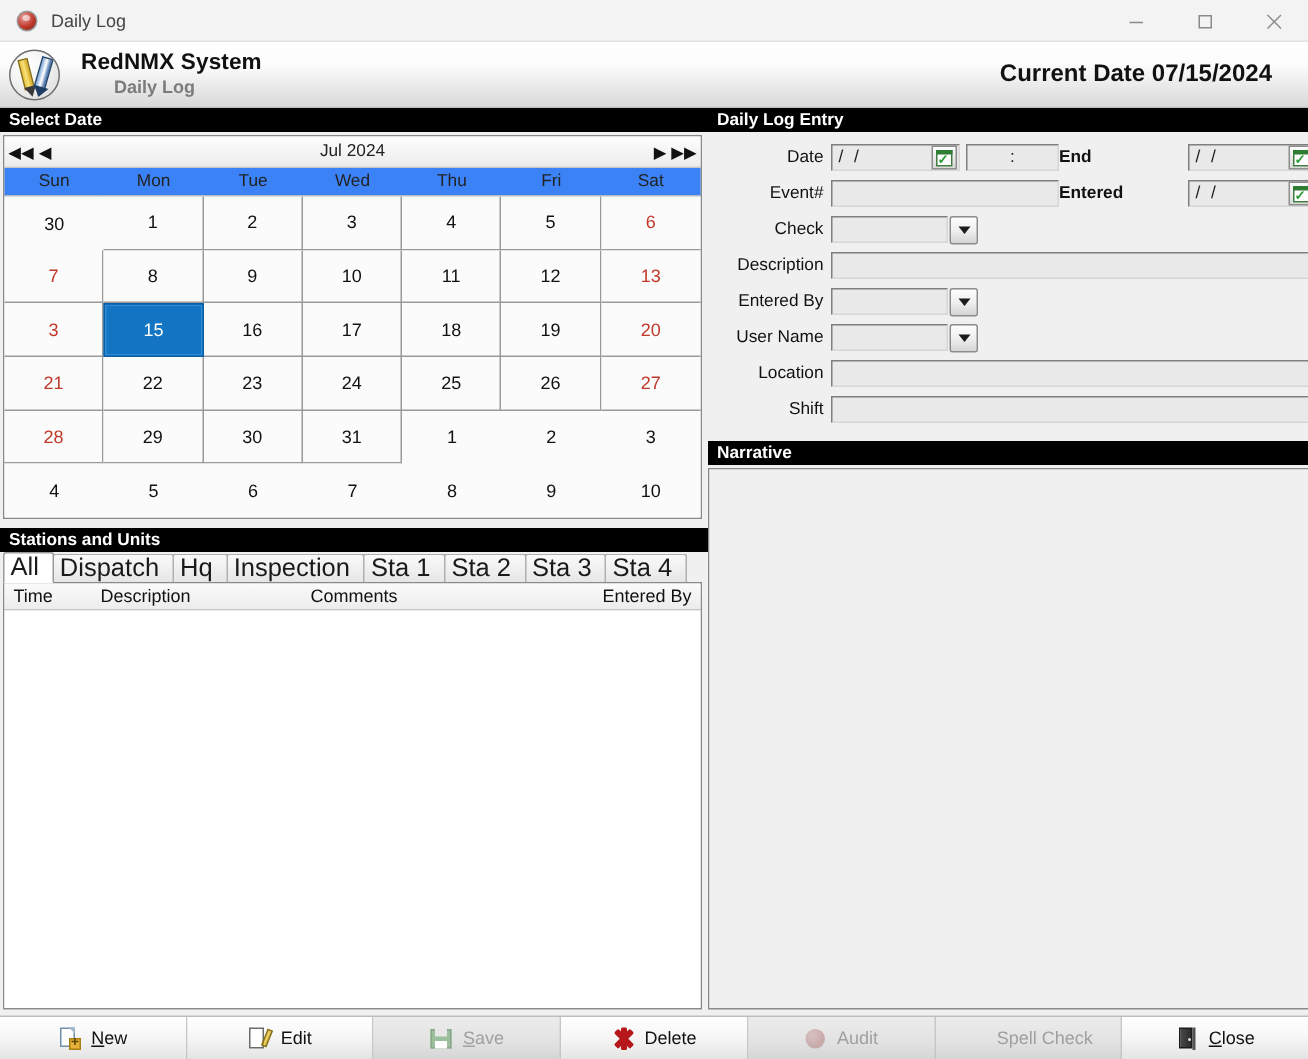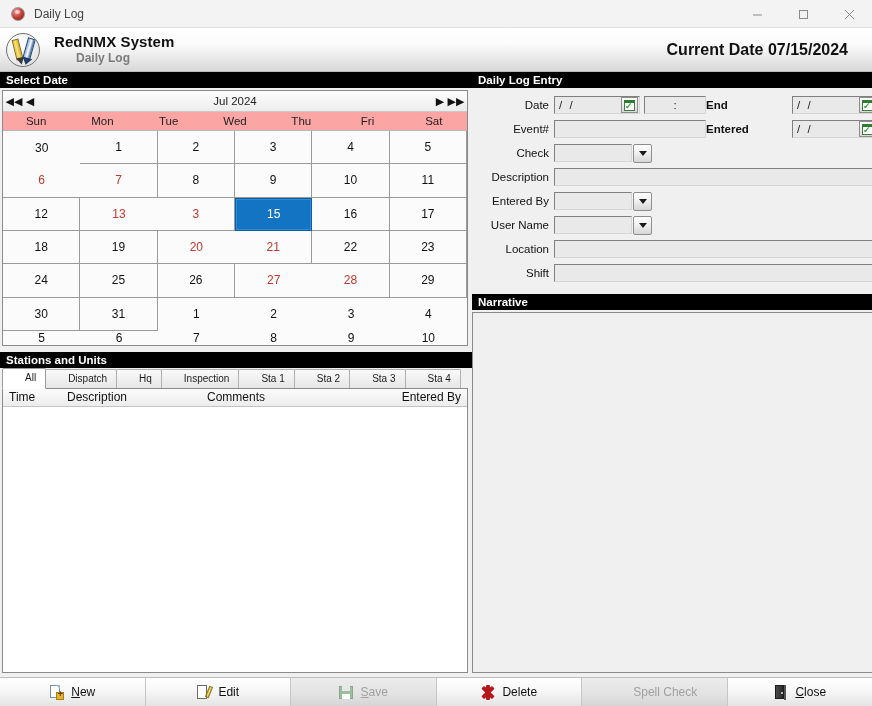--- a/index.html
+++ b/index.html
@@ -132,30 +132,30 @@
   }
   .cal-nav .navbtn.first { margin-left: 3px; }
   .cal-nav .spacer { flex: 1 1 auto; }
   .cal-month {
     position: absolute; left: 0; right: 0; text-align: center;
     font-size: 11.5px; color: #222;
   }
   .cal-dow {
     display: grid; grid-template-columns: repeat(7, 1fr);
     height: 19px; flex: 0 0 19px;
-    background: #fca5a5;
+    background: #3b82f6;
     border-bottom: 1px solid #b9b9b9;
   }
   .cal-dow div {
     text-align: center; font-size: 11.5px; color: #222; line-height: 18px;
   }
   .cal-grid {
     flex: 1 1 auto;
     display: grid;
-    grid-template-columns: repeat(6, 1fr);
+    grid-template-columns: repeat(7, 1fr);
     grid-template-rows: repeat(6, 1fr);
   }
   .cal-cell {
     display: flex; align-items: center; justify-content: center;
     font-size: 12px; color: #111;
     border-right: 1px solid #9a9a9a;
     border-bottom: 1px solid #9a9a9a;
     background: #fbfbfb;
     position: relative;
   }
@@ -171,22 +171,22 @@
 
   
   .stations-wrap { flex: 1 1 auto; display: flex; flex-direction: column; min-height: 0; }
   .tabs {
     display: flex; align-items: flex-end;
     height: 20px; flex: 0 0 20px;
     padding-left: 2px;
     background: #f0f0f0;
   }
   .tab {
-    font-size: 10px; color: #1a1a1a;
-    padding: 2px 9px 3px 22px;
+    font-size: 17px; color: #1a1a1a;
+    padding: 2px 9px 3px 4px;
     border: 1px solid #b0b0b0;
     border-bottom: none;
     background: linear-gradient(to bottom, #fafafa, #e6e6e6);
     margin-right: -1px;
     line-height: 13px;
     border-radius: 2px 2px 0 0;
   }
   .tab.active {
     background: #fff;
     border-color: #9a9a9a;
@@ -631,20 +631,26 @@
       </div>
       <div class="tbtn">
         <span class="ticon ic-del">
           <span class="x1"></span>
           <span class="x2"></span>
           <span class="x3"></span>
         </span>
         <span class="lbl">Delete</span>
       </div>
       <div class="tbtn disabled">
+        <span class="ticon ic-audit">
+          <span class="seal"></span>
+        </span>
+        <span class="lbl">Audit</span>
+      </div>
+      <div class="tbtn disabled">
         <span class="ticon ic-spell"></span>
         <span class="lbl">Spell Check</span>
       </div>
       <div class="tbtn">
         <span class="ticon ic-close">
           <span class="dr"></span>
           <span class="kn"></span>
           <span class="fr"></span>
         </span>
         <span class="lbl"><u>C</u>lose</span>

